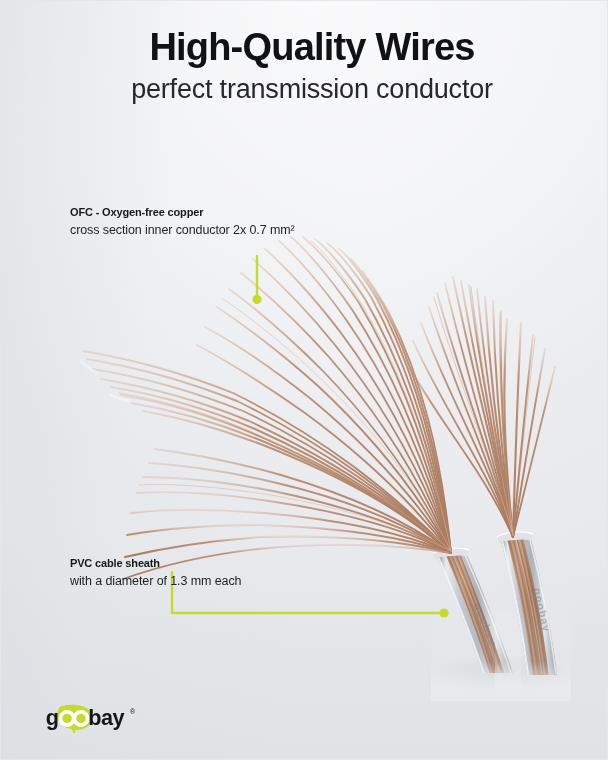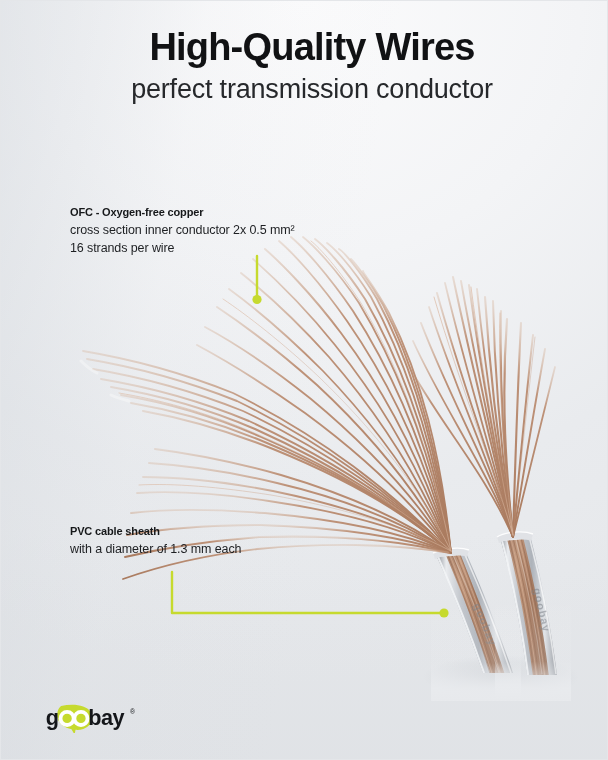--- a/index.html
+++ b/index.html
@@ -66,21 +66,21 @@
   .callout-line {
     font-size: 12.5px;
     font-weight: 400;
     color: #1d1f22;
     letter-spacing: -0.1px;
     line-height: 17.5px;
     margin: 0;
     white-space: nowrap;
   }
   #callout-ofc { top: 205px; left: 69px; }
-  #callout-pvc { top: 524px; left: 69px; }
+  #callout-pvc { top: 556px; left: 69px; }
 
   
   #leaders {
     position: absolute;
     inset: 0;
     pointer-events: none;
   }
 
   
   #photo {
@@ -307,22 +307,21 @@
     </g>
   </svg>
 
   <div id="header">
     <h1 id="title">High-Quality Wires</h1>
     <p id="subtitle">perfect transmission conductor</p>
   </div>
 
   <div class="callout" id="callout-ofc">
     <p class="callout-title">OFC - Oxygen-free copper</p>
-    <p class="callout-line">cross section inner conductor 2x 0.5 mm²</p>
-    <p class="callout-line">16 strands per wire</p>
+    <p class="callout-line">cross section inner conductor 2x 0.7 mm²</p>
   </div>
 
   <div class="callout" id="callout-pvc">
     <p class="callout-title">PVC cable sheath</p>
     <p class="callout-line">with a diameter of 1.3 mm each</p>
   </div>
 
   <div id="logo">
     <svg viewBox="0 0 120 34" width="104" height="30" xmlns="http://www.w3.org/2000/svg">
 

